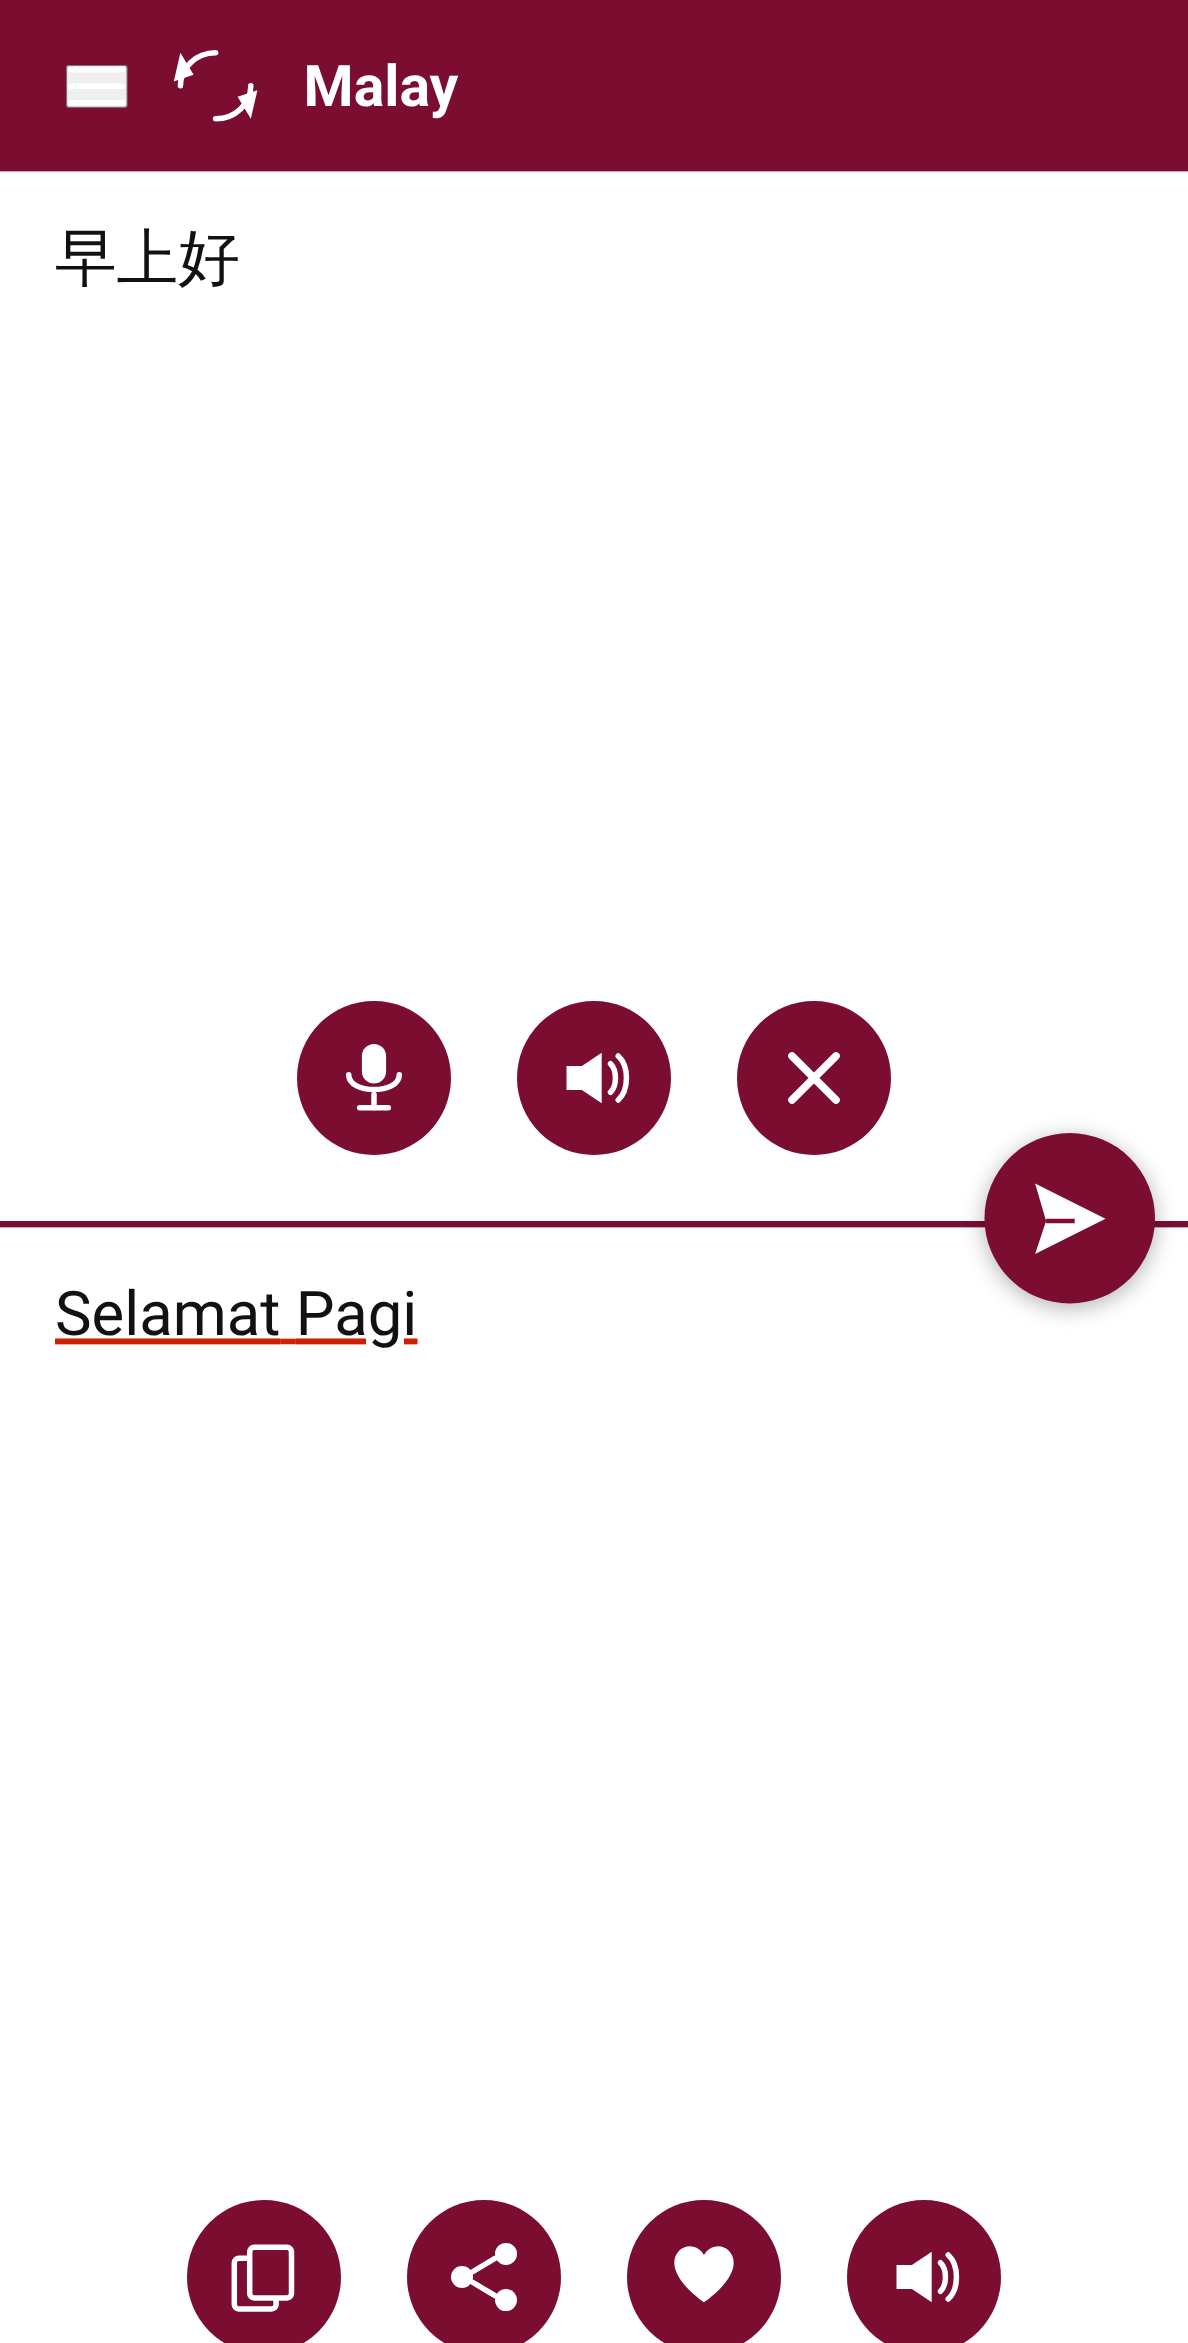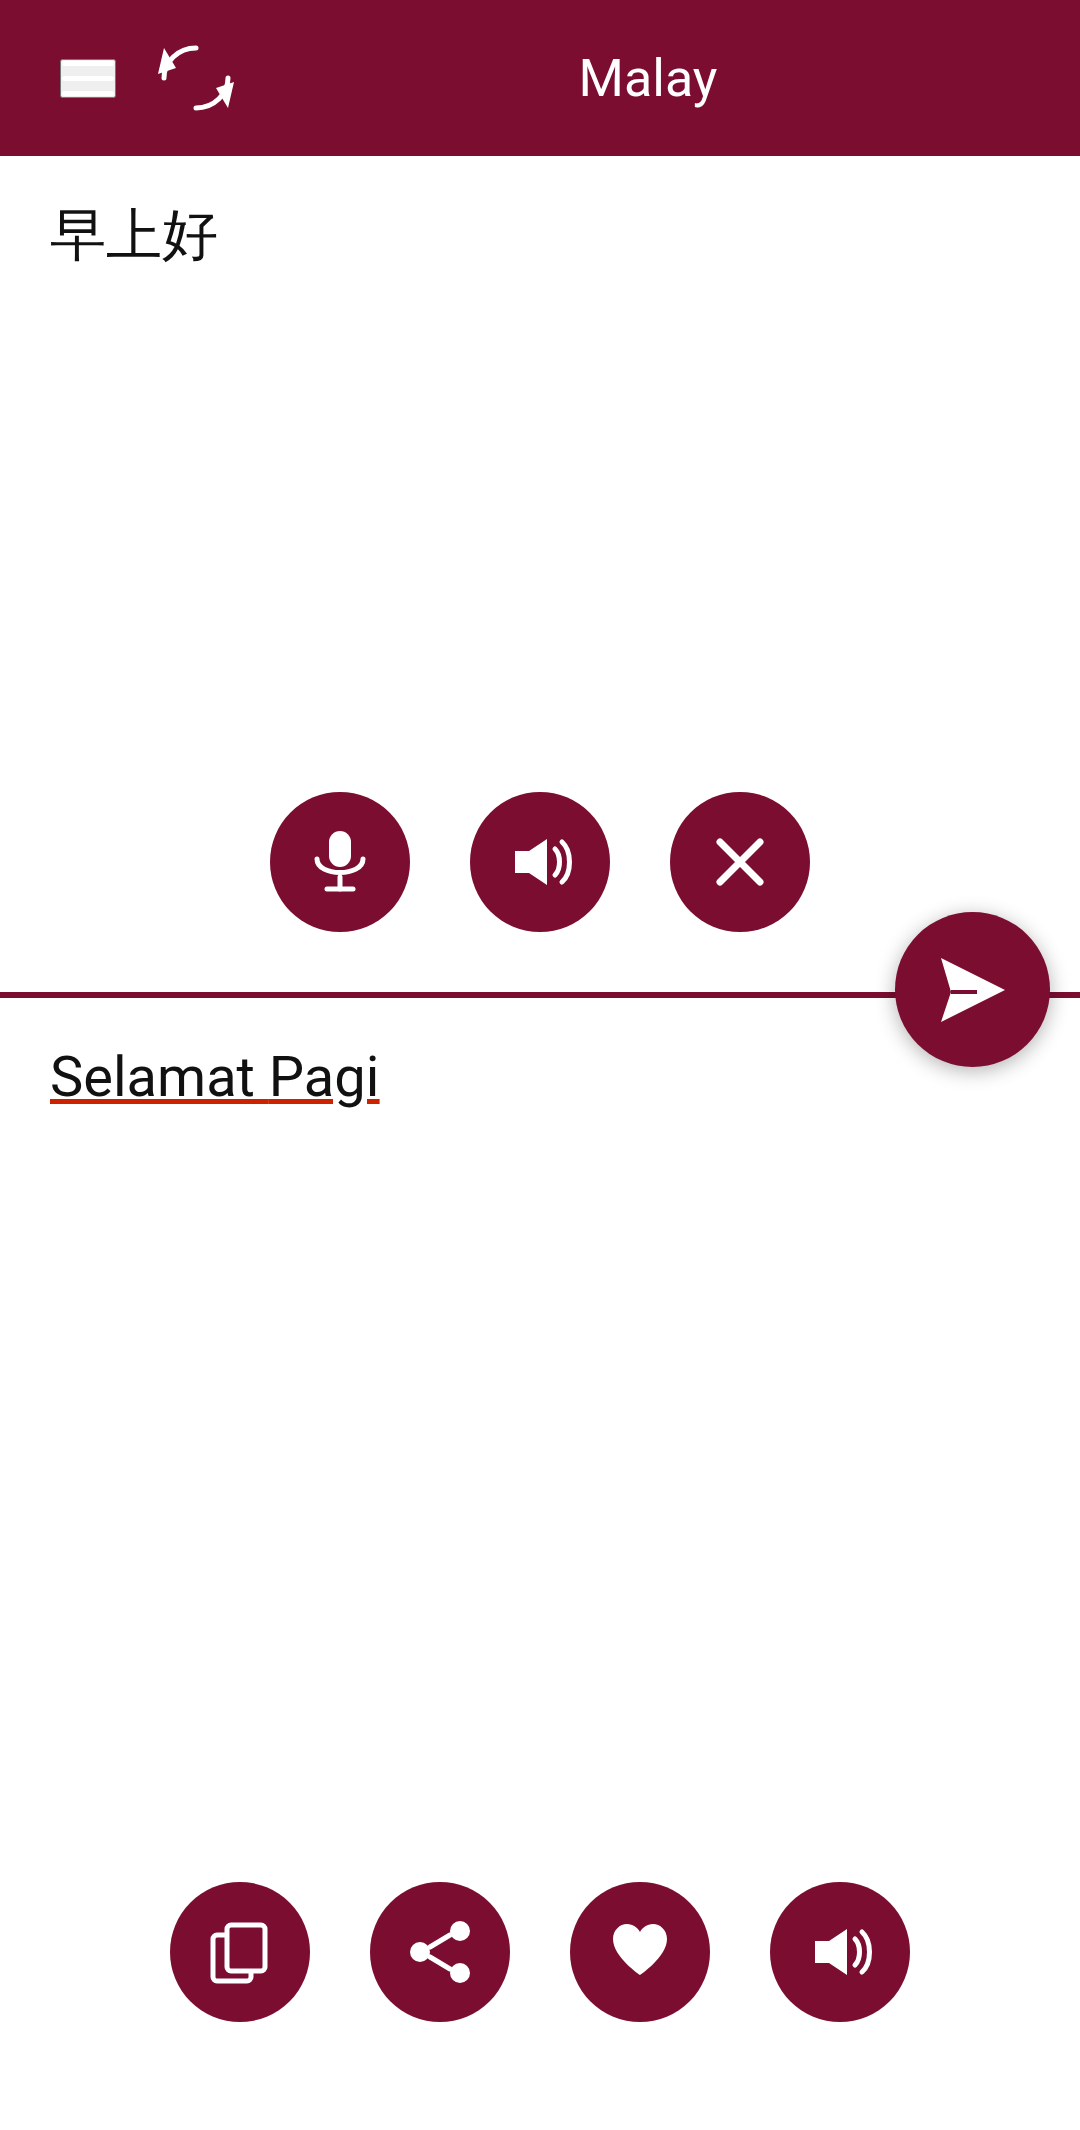--- a/index.html
+++ b/index.html
@@ -59,29 +59,28 @@
     }
 
     .header-swap-icon svg {
       width: 80px;
       height: 80px;
     }
 
     .header-title-target {
       color: #fff;
       font-size: 52px;
-      font-weight: normal;
+      font-weight: bold;
       flex: 1;
-      text-align: center;
     }
 
     
     .source-panel {
       background: #fff;
-      height: 842px;
+      height: 960px;
       border-bottom: 6px solid #7B0D30;
       position: relative;
       padding: 40px 50px 0 50px;
     }
 
     .source-text {
       font-size: 56px;
       color: #111;
       line-height: 1.4;
     }

